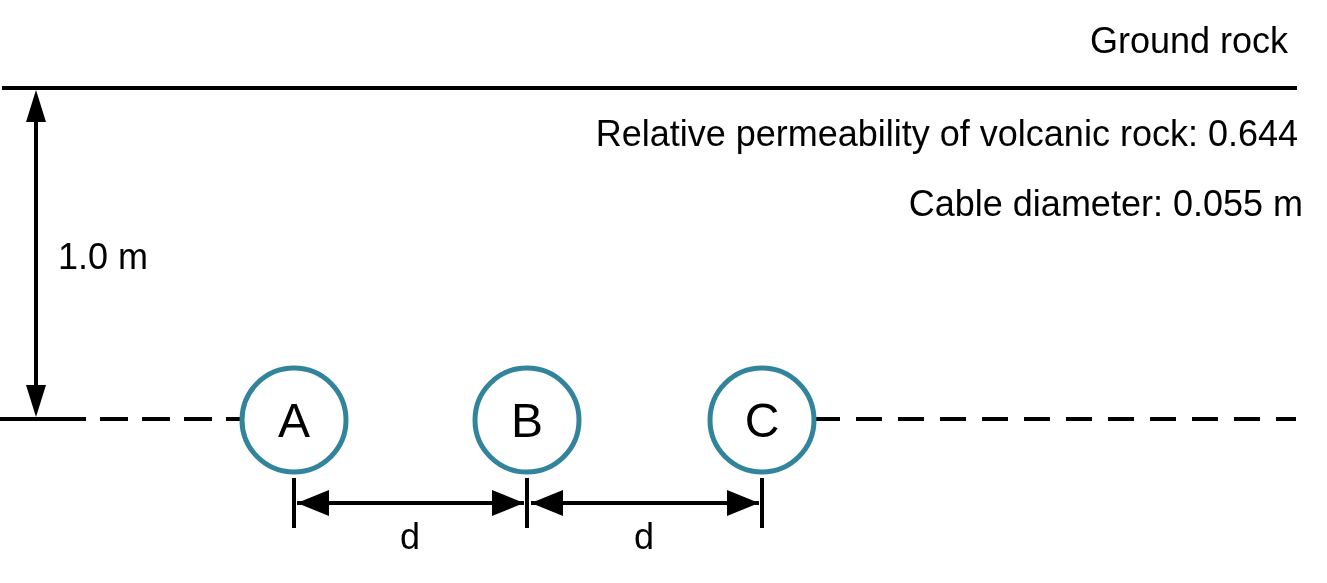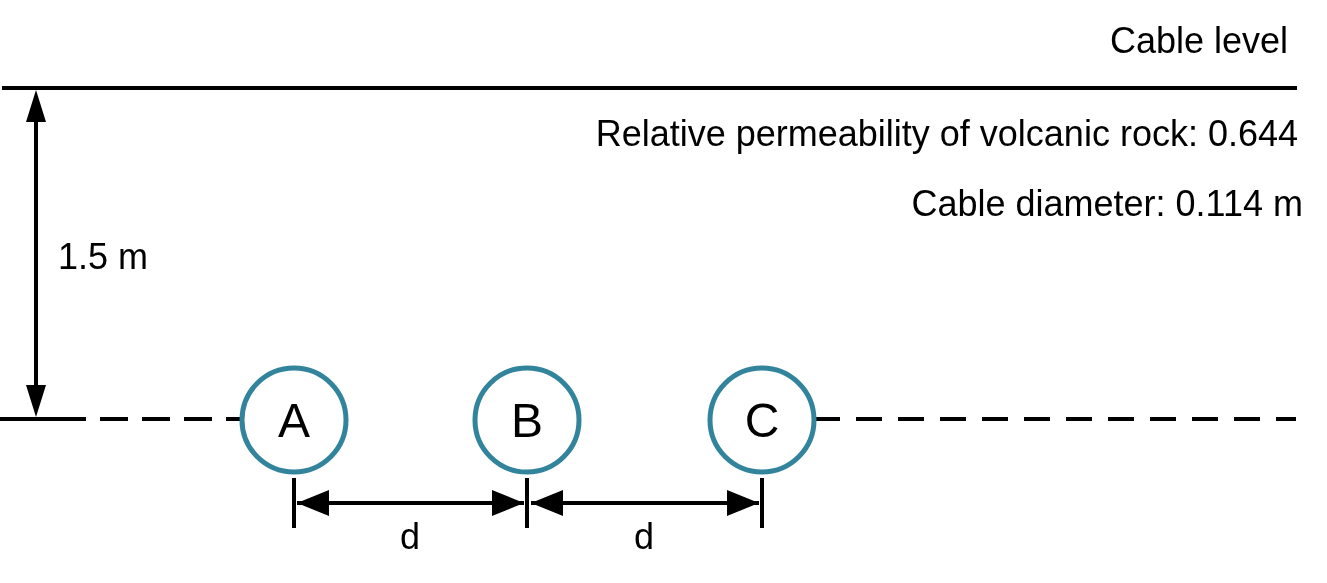--- a/index.html
+++ b/index.html
@@ -98,27 +98,27 @@
 
     <line x1="297" y1="503" x2="524" y2="503" class="stroke-line" stroke-width="4"></line>
     <polygon points="297,503 329,490 329,516" class="fill-black"></polygon>
     <polygon points="524,503 492,490 492,516" class="fill-black"></polygon>
 
     <line x1="531" y1="503" x2="759" y2="503" class="stroke-line" stroke-width="4"></line>
     <polygon points="531,503 563,490 563,516" class="fill-black"></polygon>
     <polygon points="759,503 727,490 727,516" class="fill-black"></polygon>
   </svg>
 
-  <span class="lbl lbl-right ground-label">Cable level</span>
+  <span class="lbl lbl-right ground-label">Ground rock</span>
 
   <span class="lbl lbl-right note-perm">Relative permeability of volcanic rock: 0.644</span>
 
-  <span class="lbl lbl-right note-diam">Cable diameter: 0.114 m</span>
+  <span class="lbl lbl-right note-diam">Cable diameter: 0.055 m</span>
 
-  <span class="lbl depth-label">1.5 m</span>
+  <span class="lbl depth-label">1.0 m</span>
 
   <span class="cable-letter cable-letter-a">A</span>
   <span class="cable-letter cable-letter-b">B</span>
   <span class="cable-letter cable-letter-c">C</span>
 
   <span class="lbl d-label d-label-left">d</span>
   <span class="lbl d-label d-label-right">d</span>
 
 </div>
 

